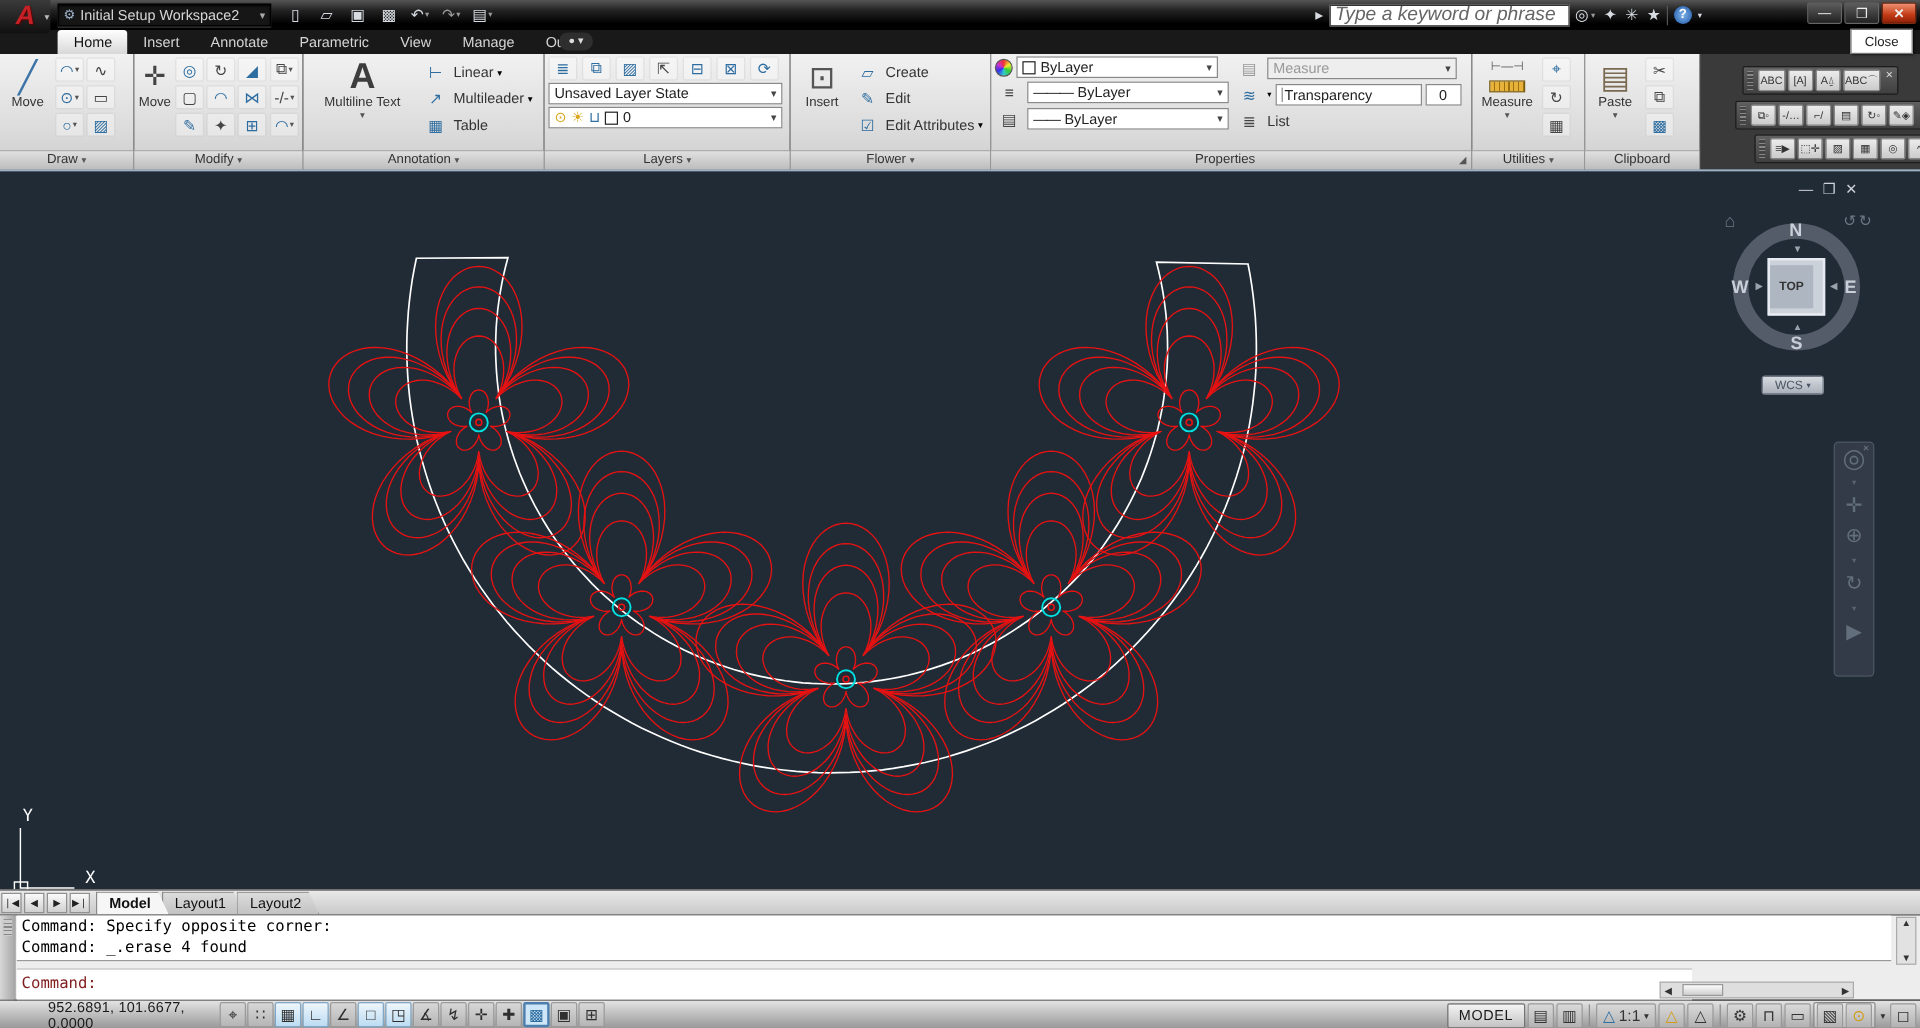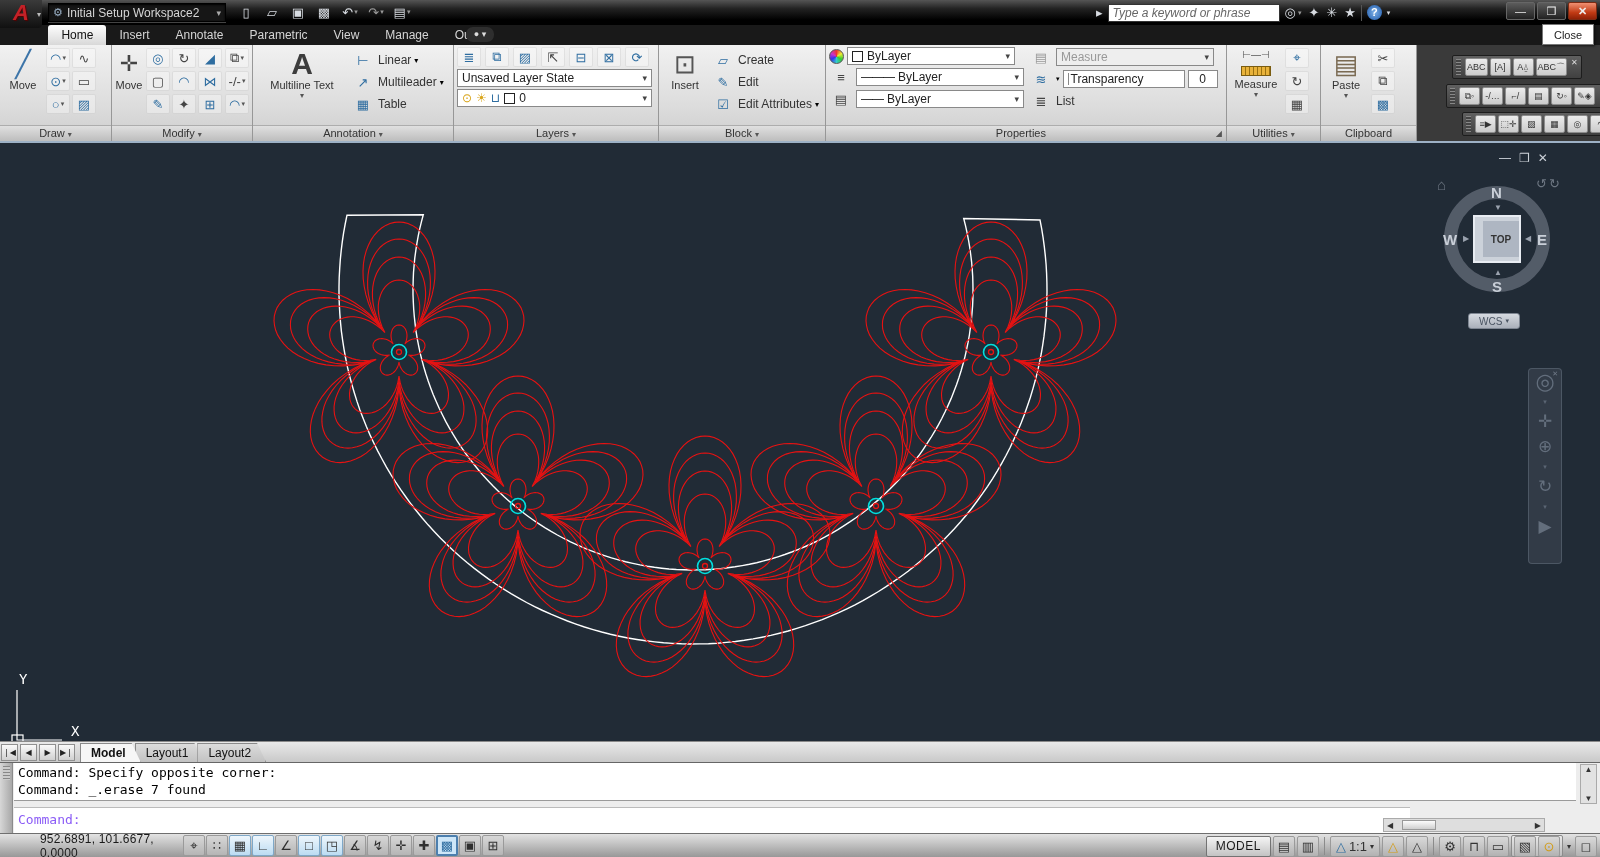--- a/index.html
+++ b/index.html
@@ -11,21 +11,21 @@
   #applogo .dd{color:#bbb;font-size:8px;position:absolute;right:1px;top:10px}
   #wsbox{position:absolute;left:48px;top:3px;width:178px;height:19px;background:#161616;border:1px solid #000;box-shadow:inset 0 1px 2px #000,0 1px 0 #444;color:#d6d6d6;font-size:12px;display:flex;align-items:center;gap:4px;padding:0 4px}
   #wsbox .caret{margin-left:auto;font-size:9px;color:#aaa}
   .qat{position:absolute;top:3px;display:flex;gap:6px;align-items:center}
   .qbtn{width:20px;height:18px;display:inline-flex;align-items:center;justify-content:center;color:#d8dce2;font-size:13px}
   .qbtn .dd{font-size:7px;color:#999;margin-left:1px}
   .qbtn.dis{color:#777}
   #wintitle{position:absolute;left:0;top:4px;width:1600px;text-align:center;font-size:13px;color:#f2f2f2;pointer-events:none}
   #wintitle span{margin:0 14px}
   #infocenter{position:absolute;left:1096px;top:2px;height:21px;display:flex;align-items:center;gap:5px}
-  #searchbox{width:172px;height:18px;background:#fff;border:1px solid #333;font-size:12px;font-style:italic;color:#000000;padding:0 4px;font-family:"Liberation Sans",sans-serif}
+  #searchbox{width:200px;height:18px;background:#fff;border:1px solid #333;font-size:16px;font-style:italic;color:#000000;padding:0 4px;font-family:"Liberation Sans",sans-serif}
   #searchbox::placeholder{color:#666;font-style:italic}
   .icbtn{color:#d8dce2;font-size:13px;display:inline-flex;align-items:center}
   .icbtn .dd{font-size:7px;color:#999;margin-left:2px}
   #helpbtn{width:15px;height:15px;border-radius:50%;background:radial-gradient(#7fb2e8,#1b56a8);color:#fff;font-size:11px;font-weight:bold;text-align:center;line-height:15px}
   #winbtns{position:absolute;right:3px;top:2px;display:flex;gap:2px}
   .wbtn{width:29px;height:18px;border:1px solid #666;border-radius:2px;background:linear-gradient(#5c5c5c,#222);color:#eee;font-size:11px;display:flex;align-items:center;justify-content:center}
   .wbtn.close{background:linear-gradient(#f09072,#c13a14 60%,#8f2107);border-color:#7c2a12;font-weight:bold}
   #closetip{position:absolute;right:6px;top:24px;width:52px;height:21px;background:#fff;border:1px solid #777;box-shadow:1px 1px 2px rgba(0,0,0,.6);color:#222;font-size:11px;display:flex;align-items:center;justify-content:center;z-index:50}
   
   #tabrow{position:absolute;top:25px;left:0;width:1600px;height:20px;background:#191919}
@@ -60,21 +60,21 @@
   .ftb{position:absolute;background:linear-gradient(#606060,#404040);border:1px solid #1d1d1d;border-radius:2px;display:flex;align-items:center;gap:2px;padding:2px 3px;z-index:20}
   .ftb .grip{width:5px;height:16px;background:repeating-linear-gradient(#888 0 1px,#444 1px 3px);margin-right:2px}
   .ftb .x{color:#ddd;font-size:8px;align-self:flex-start;margin-left:2px}
   .fico{min-width:21px;height:18px;background:linear-gradient(#ececec,#cbcbcb);border:1px solid #8c8c8c;border-radius:2px;font-size:9px;color:#333;display:inline-flex;align-items:center;justify-content:center;padding:0 1px}
   
   #canvas{position:absolute;top:143px;left:0;width:1600px;height:598px;background:#212b36}
   #cansvg{position:absolute;top:143px;left:0}
   #dwgbtns{position:absolute;left:1499px;top:151px;display:flex;gap:8px;color:#cdd2d9;font-size:12px;z-index:5}
   
   #vcring{position:absolute;left:1444px;top:186px;width:106px;height:106px;border-radius:50%;border:13px solid rgba(125,133,146,0.55)}
-  #vctop{position:absolute;left:1473px;top:215px;width:48px;height:48px;background:#ccd2da;border:2px solid #e8ecf2;display:flex;align-items:center;justify-content:flex-end}
+  #vctop{position:absolute;left:1473px;top:215px;width:48px;height:48px;background:#ccd2da;border:2px solid #e8ecf2;display:flex;align-items:center;justify-content:flex-start}
   #vctop .inner{width:36px;height:36px;background:#aeb6c2;display:flex;align-items:center;justify-content:center;font-size:10px;font-weight:bold;color:#333}
   .vclet{position:absolute;color:#c9cfd8;font-weight:bold;font-size:15px;z-index:4}
   .vctri{position:absolute;color:#9aa2ae;font-size:8px;z-index:4}
   #vchome{position:absolute;left:1437px;top:176px;color:#6d7682;font-size:15px}
   #vcrot{position:absolute;left:1536px;top:176px;color:#6d7682;font-size:13px;letter-spacing:2px}
   #wcsbtn{position:absolute;left:1468px;top:313px;width:52px;height:16px;background:linear-gradient(#d6dae0,#aab0ba);border:1px solid #7e8692;border-radius:3px;font-size:10px;color:#4a5462;display:flex;align-items:center;justify-content:center;gap:3px}
   
   #navbar{position:absolute;left:1528px;top:368px;width:34px;height:196px;background:rgba(70,80,94,0.45);border:1px solid rgba(130,140,155,0.35);border-radius:4px;display:flex;flex-direction:column;align-items:center;padding-top:4px;gap:7px}
   #navbar .nico{color:#8b98a9;opacity:.55;font-size:17px;line-height:18px}
   #navbar .sep{color:#8b98a9;opacity:.45;font-size:7px}
@@ -83,21 +83,21 @@
   #laybar{position:absolute;top:741px;left:0;width:1600px;height:21px;background:linear-gradient(#e9e9e9,#c9c9c9);border-top:1px solid #8a8a8a;display:flex;align-items:flex-end;font-size:12px;color:#111}
   .navarr{width:17px;height:17px;margin:0 1px 1px;background:linear-gradient(#fafafa,#d0d0d0);border:1px solid #909090;font-size:8px;display:flex;align-items:center;justify-content:center;color:#222}
   .ltab{height:19px;padding:2px 14px 0 10px;background:linear-gradient(#dcdcdc,#c2c2c2);border:1px solid #8a8a8a;border-bottom:none;clip-path:polygon(0 0,calc(100% - 9px) 0,100% 100%,0 100%);margin-right:-6px}
   .ltab.active{background:#f6f6f6;font-weight:bold;z-index:2}
   
   #cmdwin{position:absolute;top:762px;left:0;width:1600px;height:71px;background:#ededed;border-top:1px solid #666}
   #cmdgrip{position:absolute;left:0;top:0;width:13px;height:71px;background:linear-gradient(90deg,#d7d7d7,#a8a8a8);border-right:1px solid #8b8b8b}
   #cmdgrip i{display:block;width:7px;height:14px;margin:3px auto;background:repeating-linear-gradient(#888 0 1px,#ccc 1px 3px)}
   #cmdhist{position:absolute;left:14px;top:0;width:1562px;height:38px;background:#fff;font-family:"DejaVu Sans Mono",monospace;font-size:13px;color:#000;padding:1px 4px;line-height:17px;border-bottom:1px solid #9a9a9a}
   #cmdvscroll{position:absolute;right:3px;top:1px;width:17px;height:40px;background:#e2e2e2;border:1px solid #aaa;display:flex;flex-direction:column;justify-content:space-between;align-items:center;font-size:8px;color:#333}
-  #cmdprompt{position:absolute;left:14px;top:44px;width:1396px;height:27px;background:#fff;font-family:"DejaVu Sans Mono",monospace;font-size:13px;color:#8b5cf6;padding:4px 4px;border-top:1px solid #bbb}
+  #cmdprompt{position:absolute;left:14px;top:44px;width:1396px;height:27px;background:#fff;font-family:"DejaVu Sans Mono",monospace;font-size:13px;color:#7f1d1d;padding:4px 4px;border-top:1px solid #bbb}
   #cmdhscroll{position:absolute;right:55px;top:55px;width:162px;height:14px;background:#dedede;border:1px solid #aaa;display:flex;align-items:center;font-size:8px;color:#333}
   #cmdhscroll .thumb{width:34px;height:10px;background:linear-gradient(#fcfcfc,#cfcfcf);border:1px solid #999;margin-left:6px}
   #cmdhscroll .ar{margin:0 3px}
   #cmdhscroll .arr{margin-left:auto;margin-right:3px}
   
   #statusbar{position:absolute;top:833px;left:0;width:1600px;height:24px;background:linear-gradient(#e3e3e3,#989898);border-top:1px solid #6f6f6f;display:flex;align-items:center;font-size:12px;color:#1a1a1a}
   #coords{margin-left:40px;width:140px;letter-spacing:.2px}
   #toggles{position:absolute;left:183px;top:1px;display:flex;gap:1px}
   .tgl{width:22px;height:21px;display:flex;align-items:center;justify-content:center;font-size:13px;color:#2f2f2f;border:1px solid #9a9a9a;background:linear-gradient(#d7d7d7,#b5b5b5);border-radius:2px}
   .tgl.on{background:linear-gradient(#eef6fc,#bcdcf2);border-color:#7fa8c8}
@@ -271,21 +271,21 @@
             <span class="ibtn" style="border: none; background: none;">✎</span>
             <span class="lbl11" style="font-size: 12px;">Edit</span>
           </div>
           <div class="prow">
             <span class="ibtn" style="border: none; background: none;">☑</span>
             <span class="lbl11" style="font-size: 12px;">Edit Attributes</span>
             <span class="dd" style="font-size: 8px;">▾</span>
           </div>
         </div>
     </div>
-    <div class="plabel"><span>Block</span> <span class="dd">▾</span></div>
+    <div class="plabel"><span>Flower</span> <span class="dd">▾</span></div>
   </div>
 
   <div class="panel" style="width:401px">
     <div class="pbody" style="gap:5px">
       <div class="pcol">
         <div class="prow">
             <span class="wheel"></span>
           <div class="combo" style="width:168px">
               <span class="sqch"></span>
               <span>ByLayer</span>
@@ -496,21 +496,21 @@
       <span class="ltab">Layout2</span>
     </span>
 </div>
 
 <div id="cmdwin">
   <div id="cmdgrip">
       <i></i>
     </div>
   <div id="cmdhist">
     <div>Command: Specify opposite corner:</div>
-    <div>Command: _.erase 7 found</div>
+    <div>Command: _.erase 4 found</div>
   </div>
   <div id="cmdvscroll">
       <span>▲</span>
       <span>▼</span>
     </div>
   <div id="cmdprompt"><span>Command:</span></div>
   <div id="cmdhscroll">
       <span class="ar">◀</span>
       <span class="thumb"></span>
       <span class="arr">▶</span>

